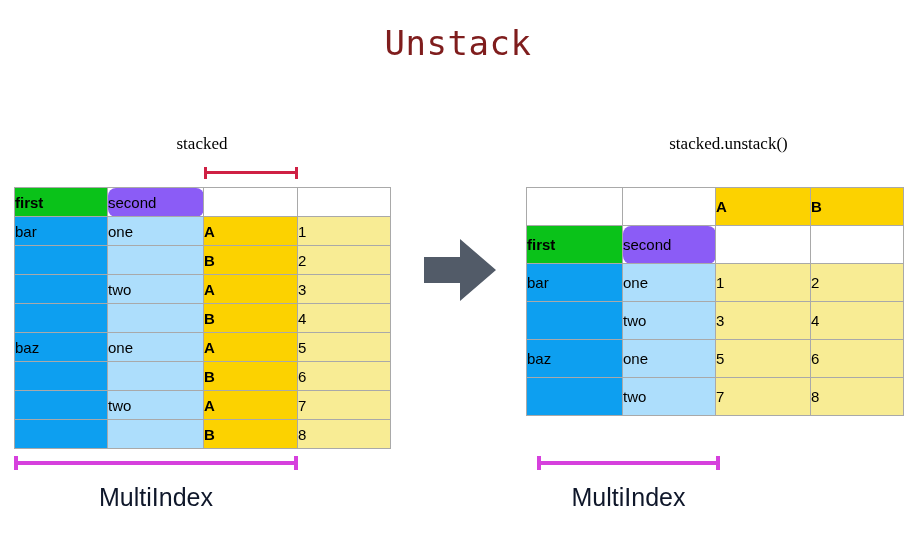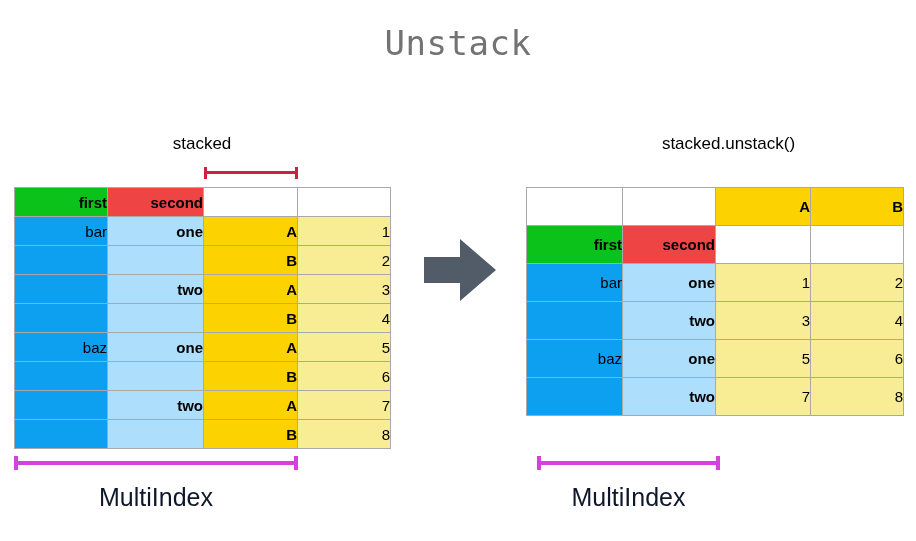--- a/index.html
+++ b/index.html
@@ -17,58 +17,58 @@
 
   
   #main-title {
     position: absolute;
     top: 23px;
     left: 0;
     width: 916px;
     text-align: center;
     font-family: "DejaVu Sans Mono", monospace;
     font-size: 34px;
-    color: #737373;
+    color: #7f1d1d;
     letter-spacing: 0.5px;
   }
 
   
   .panel-caption {
     position: absolute;
-    font-family: Liberation Sans, sans-serif;
+    font-family: Liberation Serif, serif;
     font-size: 17px;
     color: #000000;
     text-align: center;
     white-space: nowrap;
   }
   #caption-left  { top: 134px; left: 14px;  width: 376px; }
   #caption-right { top: 134px; left: 540px; width: 377px; }
 
   
   .df-table {
     position: absolute;
     border-collapse: collapse;
     table-layout: fixed;
   }
   .df-table td {
     border: 1px solid #a9a9a9;
-    text-align: right;
+    text-align: left;
     vertical-align: middle;
     font-size: 15px;
     color: #000000;
     padding: 0;
     height: 28px;
   }
 
   
   .c-blank      { background: #ffffff; }
   .c-green      { background: #0ac219; font-weight: bold; }
-  .c-lightgreen { background: #ef4444; font-weight: bold; }
+  .c-lightgreen { background: #8b5cf6; font-weight: normal; border-radius: 8px; }
   .c-blue       { background: #0d9ff0; font-weight: normal; }
-  .c-lightblue  { background: #addefc; font-weight: bold; margin-top: 48px; }
+  .c-lightblue  { background: #addefc; font-weight: normal; margin-top: 48px; }
   .c-gold       { background: #fcd200; font-weight: bold; }
   .c-lightyellow{ background: #f8ec94; font-weight: normal; color: #1a1a1a; }
 
   
   #table-stacked { left: 14px; top: 187px; width: 376px; }
   #table-stacked td { height: 28px; }
   #table-stacked .col1 { width: 93px; }
   #table-stacked .col2 { width: 96px; }
   #table-stacked .col3 { width: 94px; }
   #table-stacked .col4 { width: 93px; }

